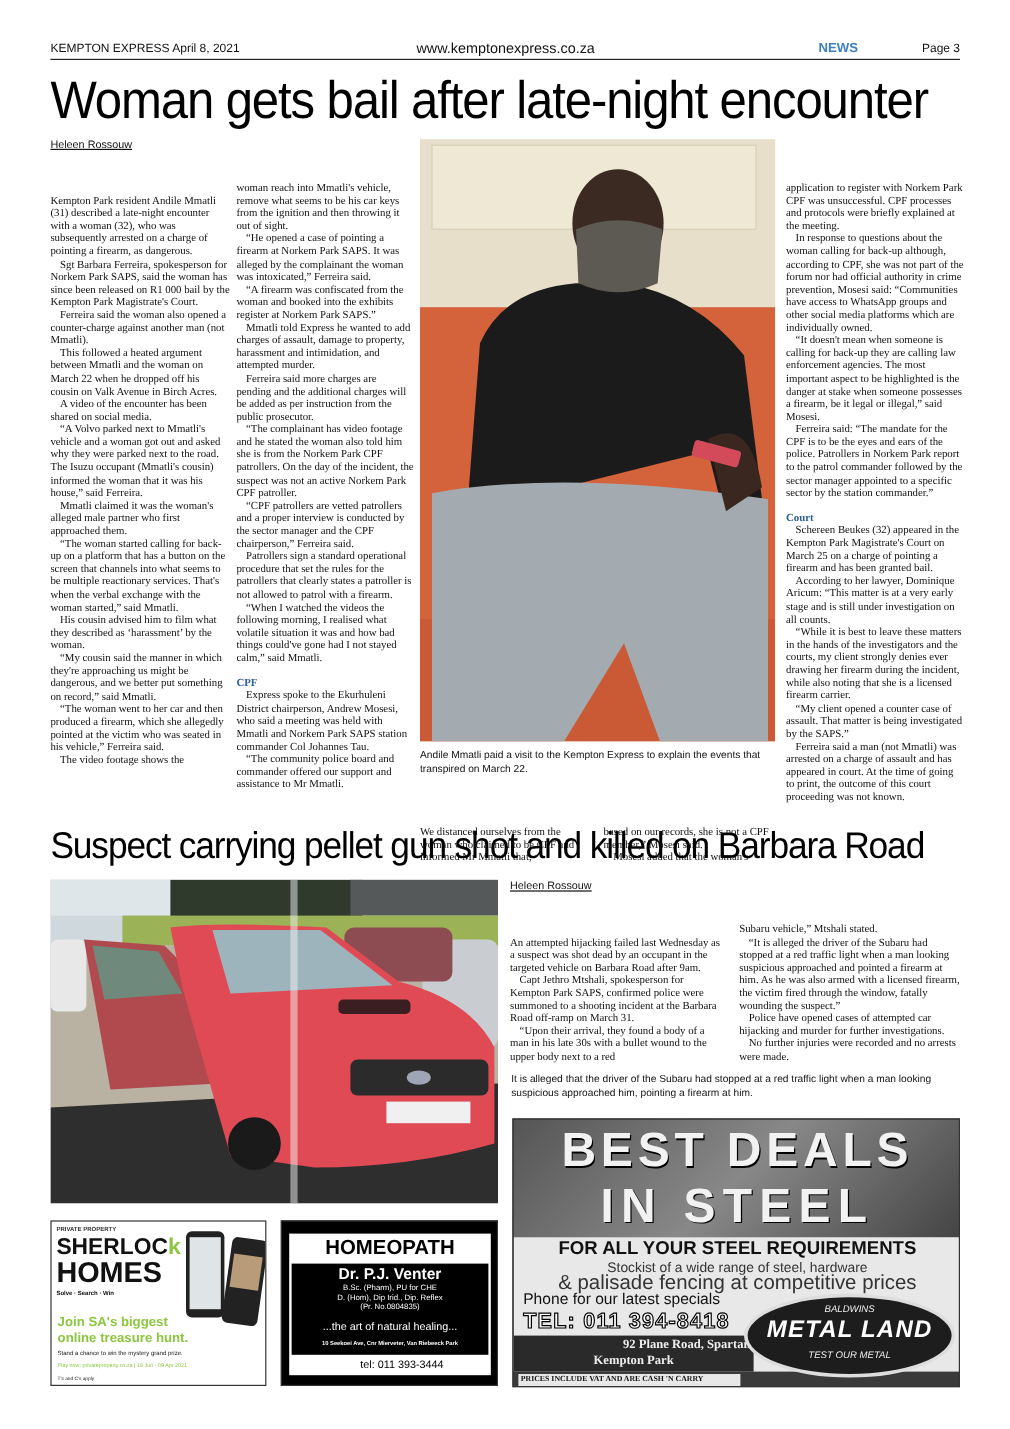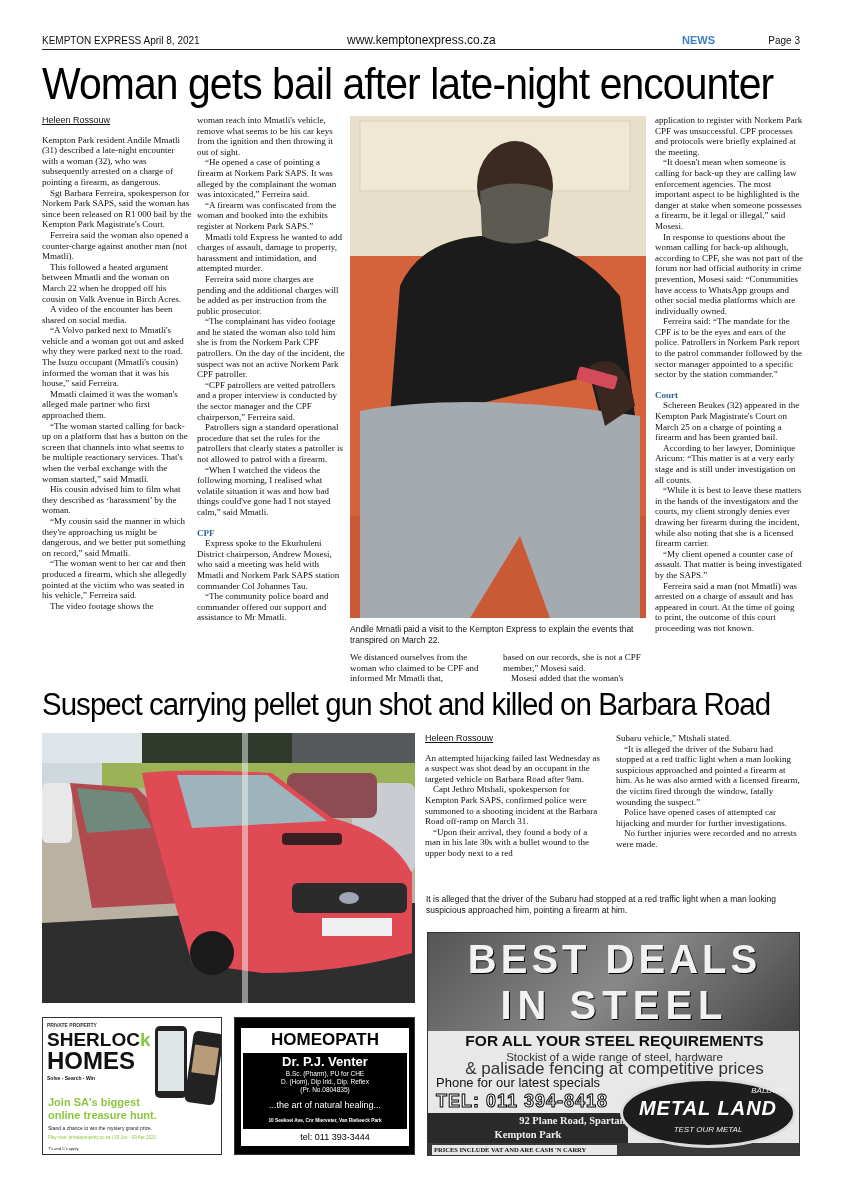--- a/index.html
+++ b/index.html
@@ -8,21 +8,21 @@
   .masthead { left: 42px; top: 32px; width: 758px; height: 18px; border-bottom: 1px solid #222; font-family: "Liberation Sans", sans-serif; font-size: 10px; }
   .masthead .pub { position: absolute; left: 0; top: 3px; }
   .masthead .url { position: absolute; left: 305px; top: 1px; font-size: 12px; }
   .masthead .section { position: absolute; left: 640px; top: 2px; color: #3f7fc4; font-weight: bold; font-size: 11px; }
   .masthead .page { position: absolute; right: 0; top: 3px; }
   .headline { font-family: "Liberation Sans", sans-serif; font-weight: normal; color: #000; letter-spacing: -1px; }
   .h1 { left: 42px; top: 58px; font-size: 44px; line-height: 52px; transform: scaleX(0.93); transform-origin: left; }
   .h2 { left: 42px; top: 686px; font-size: 31px; line-height: 38px; transform: scaleX(0.95); transform-origin: left; }
   .col { font-size: 9px; line-height: 10.6px; text-align: left; }
   .col p { text-indent: 8px; }
-  .col p.first { text-indent: 0; }
+  .col p.first { text-indent: 0; margin-top: 36px; }
   .byline { font-family: "Liberation Sans", sans-serif; font-size: 9px; text-decoration: underline; margin-bottom: 9px; }
   .subhead { color: #2a5f9a; font-weight: bold; font-size: 9px; margin-top: 10px; }
   .caption { font-family: "Liberation Sans", sans-serif; font-size: 8.5px; line-height: 11px; }
   .photo { overflow: hidden; }
   .ad { border: 1px solid #333; overflow: hidden; }
 </style>
 </head>
 <body>
 
 <div class="abs masthead">
@@ -85,22 +85,22 @@
 <div class="abs col" style="left:350px; top:652px; width:140px;">
   <p class="first">We distanced ourselves from the woman who claimed to be CPF and informed Mr Mmatli that,</p>
 </div>
 <div class="abs col" style="left:503px; top:652px; width:145px;">
   <p class="first">based on our records, she is not a CPF member,” Mosesi said.</p>
   <p>Mosesi added that the woman's</p>
 </div>
 
 <div class="abs col" style="left:655px; top:115px; width:148px;">
   <p class="first">application to register with Norkem Park CPF was unsuccessful. CPF processes and protocols were briefly explained at the meeting.</p>
+  <p>In response to questions about the woman calling for back-up although, according to CPF, she was not part of the forum nor had official authority in crime prevention, Mosesi said: “Communities have access to WhatsApp groups and other social media platforms which are individually owned.</p>
   <p>“It doesn't mean when someone is calling for back-up they are calling law enforcement agencies. The most important aspect to be highlighted is the danger at stake when someone possesses a firearm, be it legal or illegal,” said Mosesi.</p>
-  <p>In response to questions about the woman calling for back-up although, according to CPF, she was not part of the forum nor had official authority in crime prevention, Mosesi said: “Communities have access to WhatsApp groups and other social media platforms which are individually owned.</p>
   <p>Ferreira said: “The mandate for the CPF is to be the eyes and ears of the police. Patrollers in Norkem Park report to the patrol commander followed by the sector manager appointed to a specific sector by the station commander.”</p>
   <div class="subhead">Court</div>
   <p>Schereen Beukes (32) appeared in the Kempton Park Magistrate's Court on March 25 on a charge of pointing a firearm and has been granted bail.</p>
   <p>According to her lawyer, Dominique Aricum: “This matter is at a very early stage and is still under investigation on all counts.</p>
   <p>“While it is best to leave these matters in the hands of the investigators and the courts, my client strongly denies ever drawing her firearm during the incident, while also noting that she is a licensed firearm carrier.</p>
   <p>“My client opened a counter case of assault. That matter is being investigated by the SAPS.”</p>
   <p>Ferreira said a man (not Mmatli) was arrested on a charge of assault and has appeared in court. At the time of going to print, the outcome of this court proceeding was not known.</p>
 </div>
 
 <div class="abs headline h2">Suspect carrying pellet gun shot and killed on Barbara Road</div>
@@ -150,21 +150,21 @@
   <div style="position:absolute; left:0; top:98px; width:373px; height:112px; background:#e8e8e8;"></div>
   <div style="position:absolute; left:4px; top:99px; width:365px; text-align:center; font-size:15.5px; font-weight:bold; color:#111; line-height:18px;">FOR ALL YOUR STEEL REQUIREMENTS</div>
   <div style="position:absolute; left:0; top:118px; width:373px; text-align:center; font-size:11.5px; color:#333; line-height:12px;">Stockist of a wide range of steel, hardware</div>
   <div style="position:absolute; left:0; top:130px; width:373px; text-align:center; font-size:17px; color:#333; line-height:12px;">&amp; palisade fencing at competitive prices</div>
   <div style="position:absolute; left:8px; top:142px; font-size:13px; color:#111;">Phone for our latest specials</div>
   <div style="position:absolute; left:8px; top:158px; font-size:18px; font-weight:bold; color:#fff; -webkit-text-stroke:1px #000; letter-spacing:1px;">TEL: 011 394-8418</div>
   <div style="position:absolute; left:0; top:180px; width:200px; height:30px; background:#2a2a2a;"></div>
   <div style="position:absolute; left:0; top:181px; width:200px; text-align:right; font-family:Liberation Serif, serif; font-weight:bold; font-size:10.5px; color:#eee; line-height:13px;">92 Plane Road, Spartan,</div>
   <div style="position:absolute; left:0; top:195px; width:200px; text-align:center; font-family:'Liberation Serif', serif; font-weight:bold; font-size:10.5px; color:#eee; line-height:13px;">Kempton Park</div>
   <div style="position:absolute; left:192px; top:145px; width:176px; height:70px; border-radius:50%; background:#1d1d1d; border:3px solid #ddd;">
-    <div style="position:absolute; left:0; top:5px; width:170px; text-align:right; font-size:8px; font-style:italic; color:#eee;">BALDWINS</div>
+    <div style="position:absolute; left:0; top:5px; width:170px; text-align:center; font-size:8px; font-style:italic; color:#eee;">BALDWINS</div>
     <div style="position:absolute; left:0; top:16px; width:170px; text-align:center; font-size:20px; font-style:italic; font-weight:bold; color:#fff; letter-spacing:1px;">METAL LAND</div>
     <div style="position:absolute; left:0; top:44px; width:170px; text-align:center; font-size:8px; font-style:italic; color:#eee;">TEST OUR METAL</div>
   </div>
   <div style="position:absolute; left:4px; top:212px; width:185px; height:10px; background:#e8e8e8; font-family:'Liberation Serif', serif; font-size:6.5px; font-weight:bold; line-height:10px; padding-left:2px;">PRICES INCLUDE VAT AND ARE CASH 'N CARRY</div>
 </div>
 
 <div class="abs ad" style="left:42px; top:1017px; width:180px; height:138px; background:#fff; font-family:'Liberation Sans', sans-serif;">
   <div style="position:absolute; left:4px; top:4px; font-size:5px; font-weight:bold; color:#333;">PRIVATE PROPERTY</div>
   <div style="position:absolute; left:4px; top:12px; font-size:19px; font-weight:bold; color:#111; line-height:19px;"><span>SHERLOC</span><span style="color:#8cc63f;">k</span></div>
   <div style="position:absolute; left:4px; top:31px; font-size:24px; font-weight:bold; color:#111; line-height:24px;">HOMES</div>

